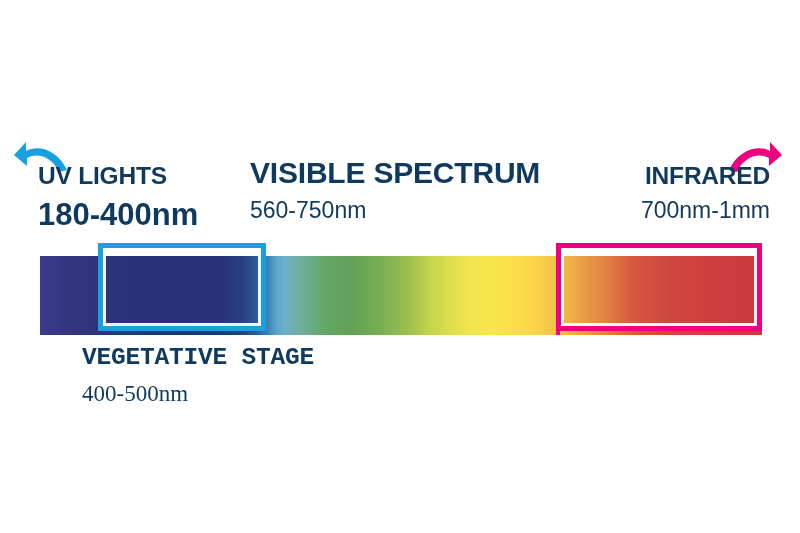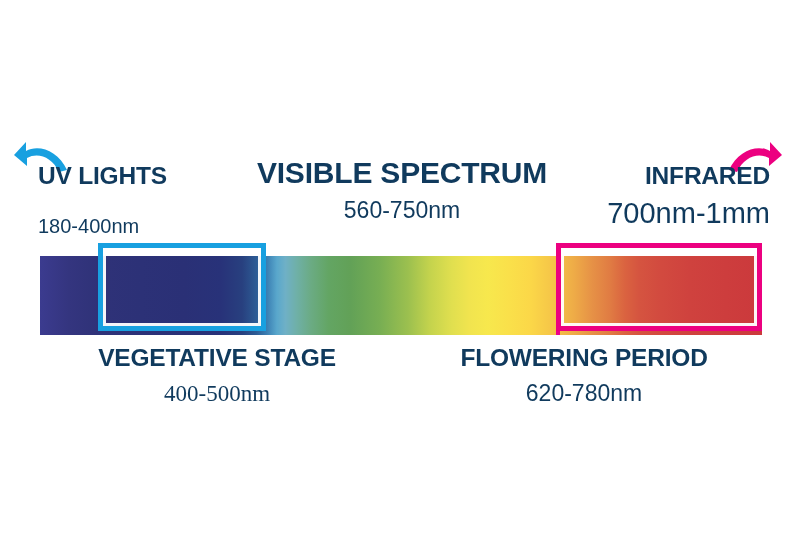--- a/index.html
+++ b/index.html
@@ -21,68 +21,67 @@
     left: 0;
     top: 0;
     width: 800px;
     height: 383px;
   }
 
   
   .label-group {
     position: absolute;
     color: #103a5d;
-    text-align: center;
     line-height: 1.0;
     white-space: nowrap;
   }
   .label-title {
     font-weight: bold;
     letter-spacing: -0.2px;
     display: block;
   }
   .label-range {
     display: block;
     font-weight: normal;
   }
 
   
   #uv-label {
     left: 38px;
     top: 164px;
     text-align: left;
   }
   #uv-label .label-title { font-size: 24.5px; }
-  #uv-label .label-range { font-size: 20px; margin-top: 27px; }
+  #uv-label .label-range { font-size: 31px; margin-top: 10px; font-weight: bold; }
 
   
   #visible-label {
     left: 250px;
     top: 158px;
     width: 304px;
   }
   #visible-label .label-title { font-size: 30px; }
   #visible-label .label-range { font-size: 23px; margin-top: 11px; }
 
   
   #infrared-label {
     right: 30px;
     top: 164px;
     text-align: right;
   }
   #infrared-label .label-title { font-size: 24.5px; }
-  #infrared-label .label-range { font-size: 29px; margin-top: 10px; }
+  #infrared-label .label-range { font-size: 23px; margin-top: 10px; }
 
   
   #vegetative-label {
     left: 82px;
     top: 346px;
     width: 270px;
   }
-  #vegetative-label .label-title { font-size: 24.5px; }
+  #vegetative-label .label-title { font-size: 24.5px; font-family: Liberation Mono, monospace; }
   #vegetative-label .label-range { font-size: 23px; margin-top: 11px; font-family: Liberation Serif, serif; }
 
   
   #flowering-label {
     left: 445px;
     top: 346px;
     width: 278px;
   }
   #flowering-label .label-title { font-size: 24.5px; }
   #flowering-label .label-range { font-size: 23px; margin-top: 11px; }
@@ -208,18 +207,14 @@
   <div id="magenta-sliver"></div>
 
   <div class="highlight-box" id="vegetative-box"></div>
   <div class="highlight-box" id="flowering-box"></div>
 
   <div class="label-group" id="vegetative-label">
     <span class="label-title">VEGETATIVE STAGE</span>
     <span class="label-range">400-500nm</span>
   </div>
 
-  <div class="label-group" id="flowering-label">
-    <span class="label-title">FLOWERING PERIOD</span>
-    <span class="label-range">620-780nm</span>
-  </div>
 
 </div>
 
 </body></html>

